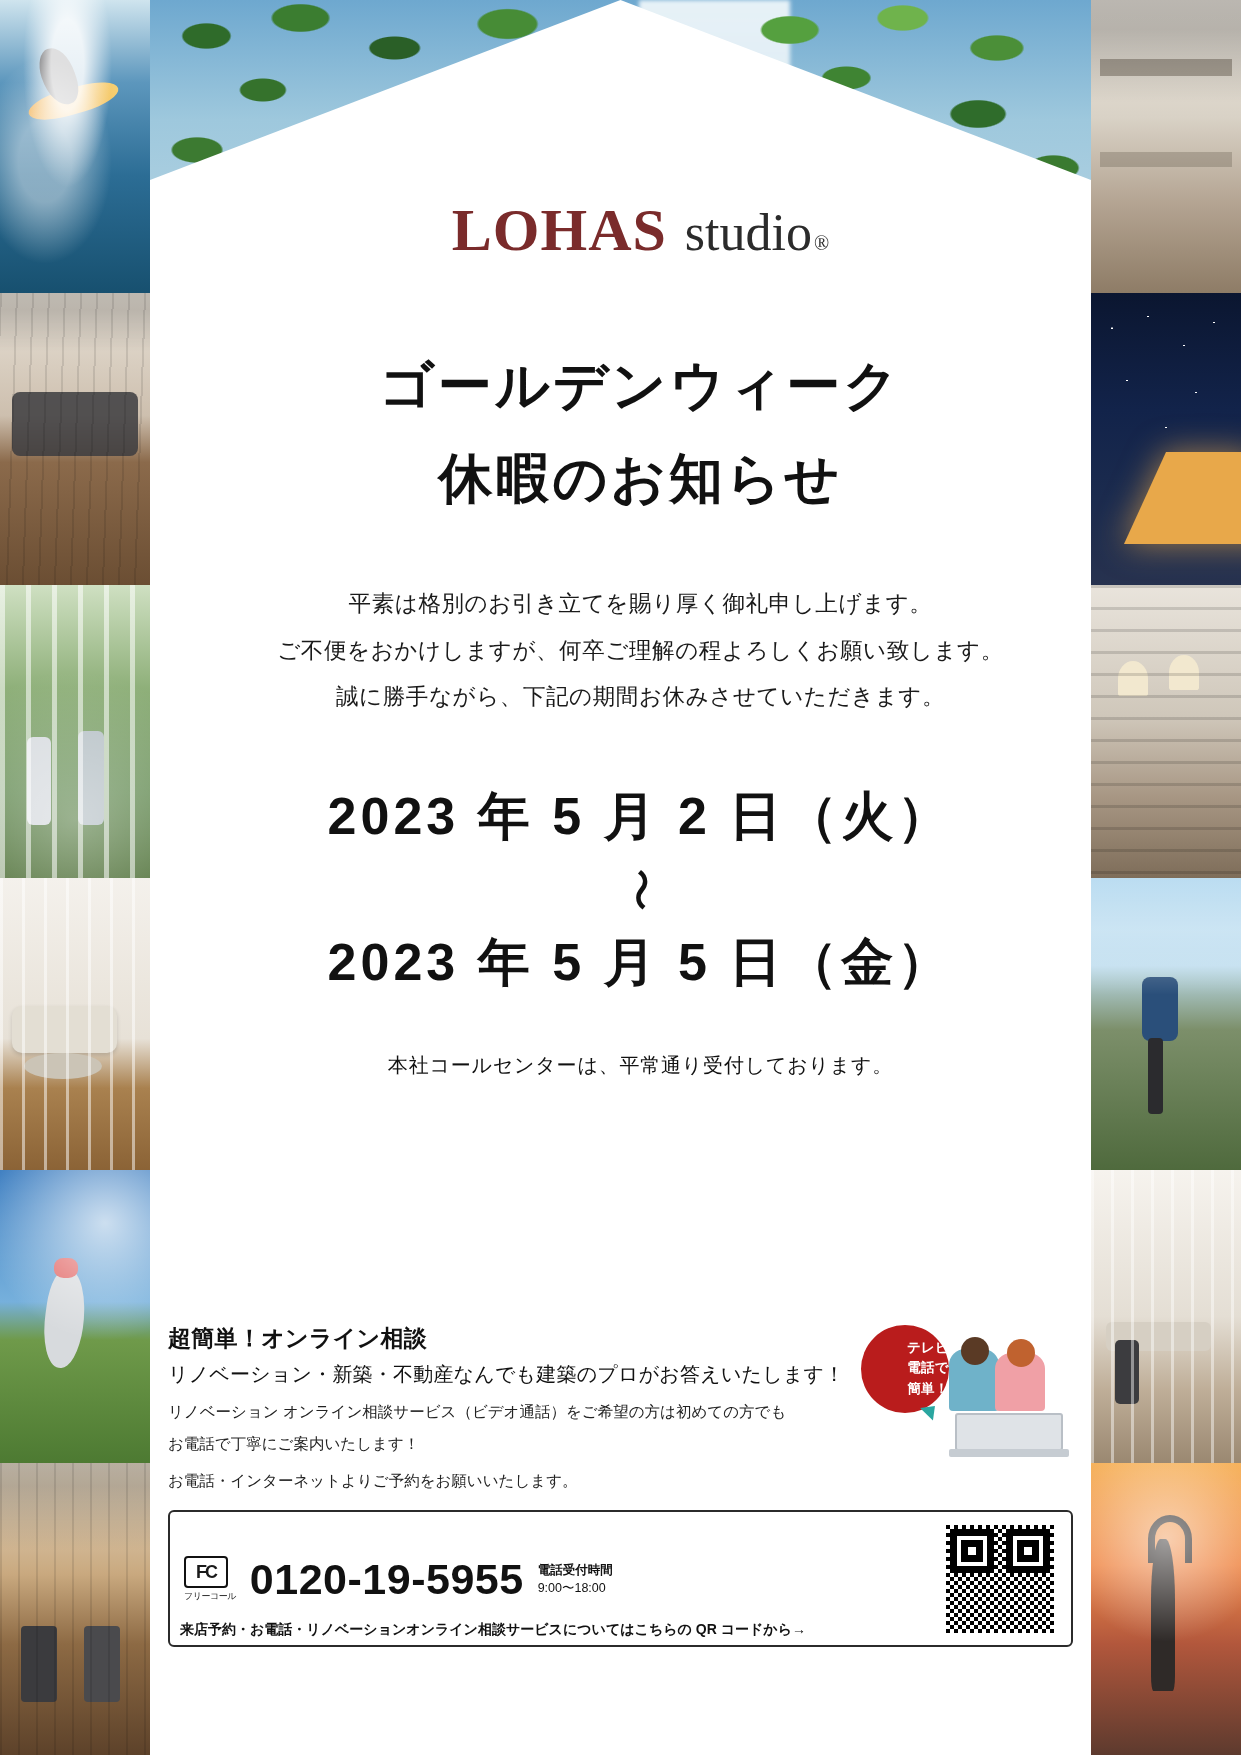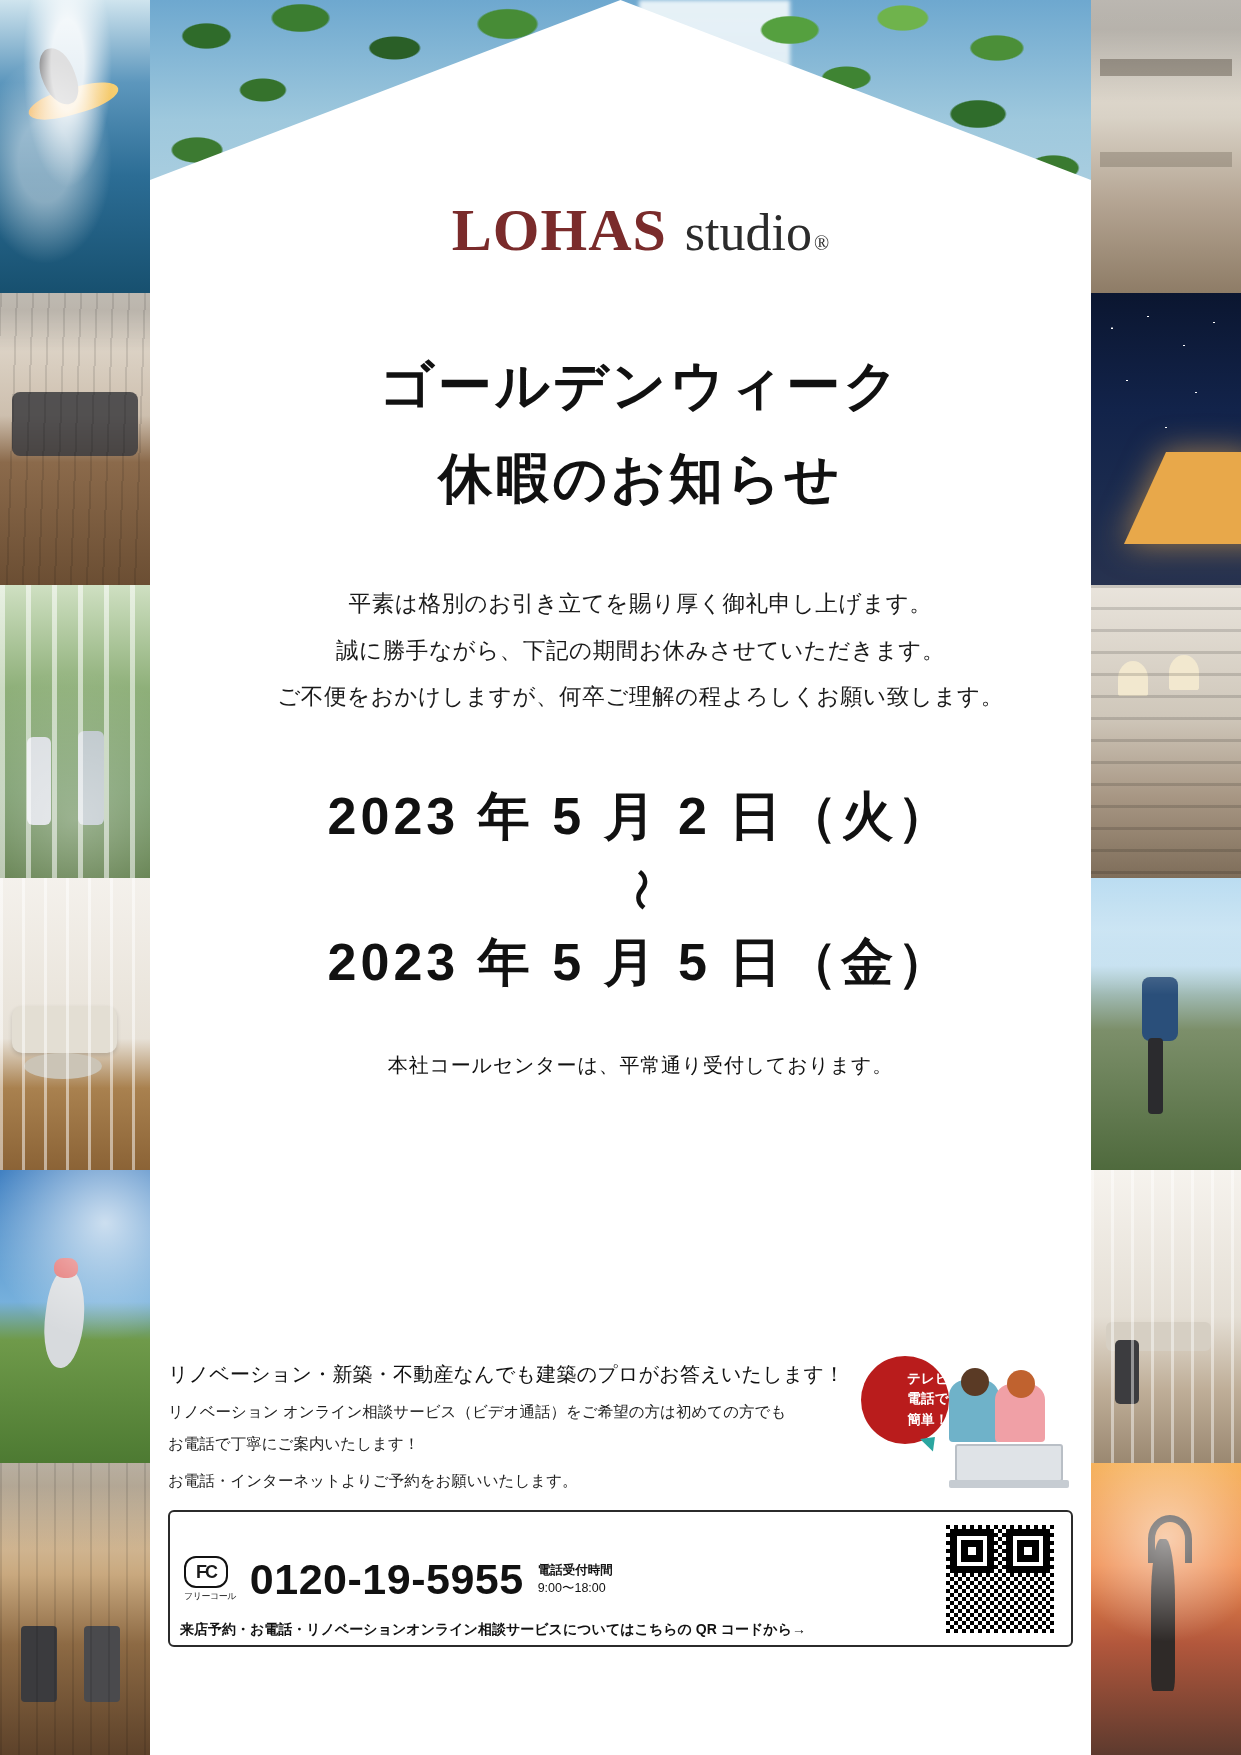--- a/index.html
+++ b/index.html
@@ -357,21 +357,21 @@
     gap: 14px;
     background: #fff;
   }
   .freecall {
     flex: 0 0 auto;
     text-align: center;
   }
   .freecall .glyph {
     width: 40px; height: 28px;
     border: 2.5px solid #111;
-    border-radius: 12px;
+    border-radius: 4px;
     display: flex; align-items: center; justify-content: center;
     font-size: 18px; font-weight: 700; line-height: 1;
     letter-spacing: -2px;
   }
   .freecall .lbl { font-size: 9px; margin-top: 2px; letter-spacing: -.5px; }
   .telno {
     font-size: 43px;
     font-weight: 700;
     letter-spacing: 0.5px;
     color: #111;
@@ -479,36 +479,37 @@
     <span class="logo-reg">®</span>
   </div>
 
   <div class="headline">
     <div>ゴールデンウィーク</div>
     <div>休暇のお知らせ</div>
   </div>
 
   <div class="lead">
     <div>平素は格別のお引き立てを賜り厚く御礼申し上げます。</div>
+    <div>ご不便をおかけしますが、何卒ご理解の程よろしくお願い致します。</div>
     <div>誠に勝手ながら、下記の期間お休みさせていただきます。</div>
-    <div>ご不便をおかけしますが、何卒ご理解の程よろしくお願い致します。</div>
   </div>
 
   <div class="period">
     <div class="d">2023 年 5 月 2 日（火）</div>
     <div class="tilde">〜</div>
     <div class="d">2023 年 5 月 5 日（金）</div>
   </div>
 
   <div class="note">本社コールセンターは、平常通り受付しております。</div>
 </div>
 
 <div class="promo">
   <div class="cols">
     <div class="textcol">
+      <h3>超簡単！オンライン相談</h3>
       <h4>リノベーション・新築・不動産なんでも建築のプロがお答えいたします！</h4>
       <p>リノベーション オンライン相談サービス（ビデオ通話）をご希望の方は初めての方でも</p>
       <p style="margin-top:8px">お電話で丁寧にご案内いたします！</p>
       <p>お電話・インターネットよりご予約をお願いいたします。</p>
     </div>
 
     <div class="imgcol">
       <div class="bubble">
         <span>
           <span>テレビ</span><br>

